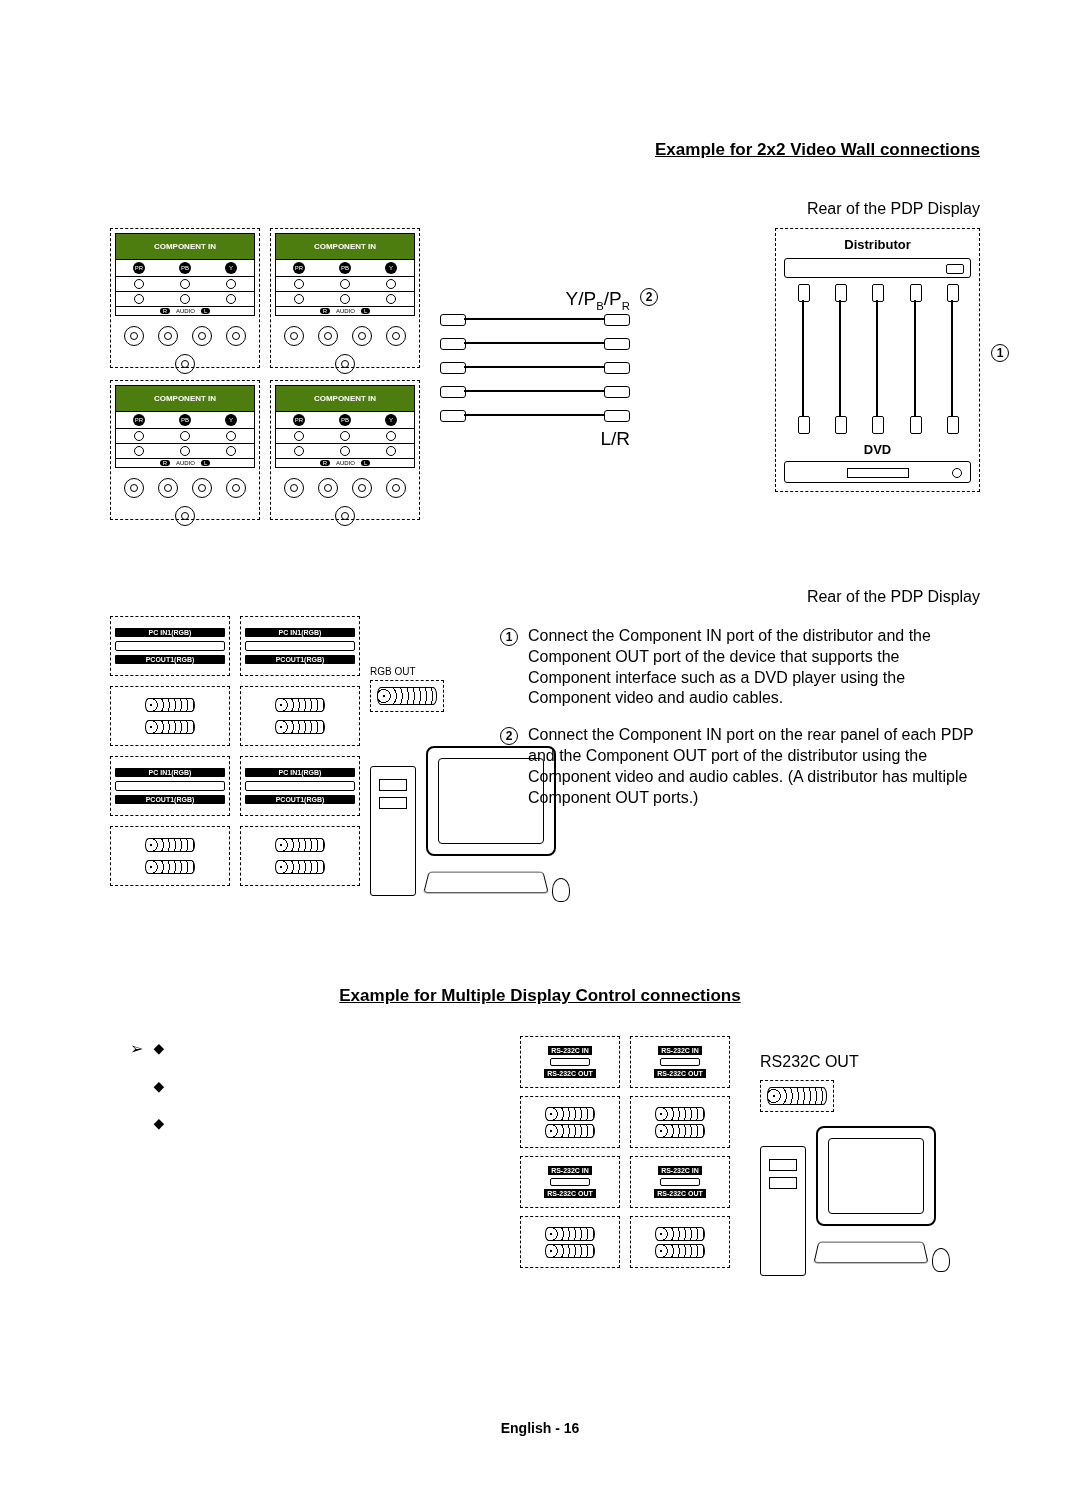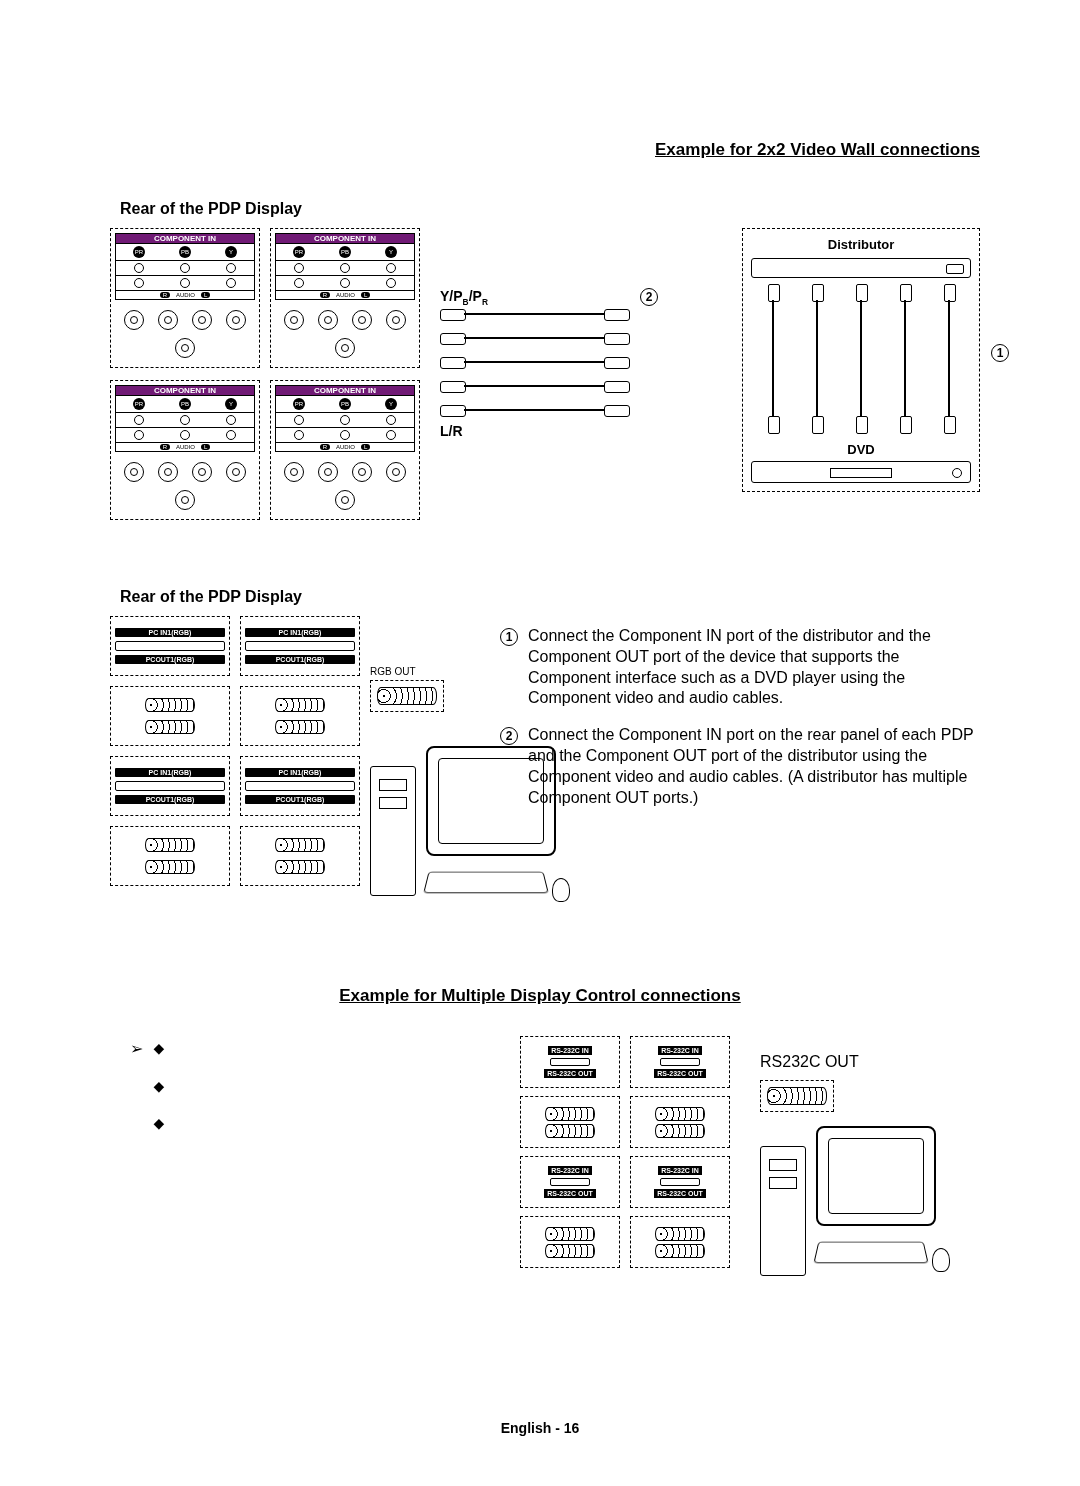--- a/index.html
+++ b/index.html
@@ -17,23 +17,24 @@
     padding: 140px 100px 40px 100px;
   }
   .section-title {
     font-weight: bold;
     font-size: 17px;
     text-align: right;
     text-decoration: underline;
     margin: 0 auto 40px auto;
   }
   .sub-heading {
-    font-weight: bold;
+    font-weight: normal;
     font-size: 16px;
     margin: 0 0 10px 20px;
+    text-align: right;
   }
   
   .sec1 {
     position: relative;
     height: 320px;
     margin-bottom: 40px;
   }
   .pdp-grid {
     display: grid;
     grid-template-columns: 150px 150px;
@@ -47,25 +48,25 @@
     border: 1.5px dashed #000;
     position: relative;
     padding: 4px;
   }
   .comp-in-box {
     border: 1.5px solid #000;
     font-size: 9px;
     text-align: center;
   }
   .comp-in-header {
-    background: #701a75;
+    background: #4d7c0f;
     color: #fff;
     font-size: 8px;
     font-weight: bold;
-    padding: 0 0;
+    padding: 8px 0;
   }
   .comp-row {
     display: flex;
     justify-content: space-around;
     border-top: 1px solid #000;
     padding: 2px 0;
     font-size: 7px;
   }
   .comp-row .lbl {
     background: #000;
@@ -118,23 +119,23 @@
     border-radius: 50%;
   }
   
   .cables-mid {
     position: absolute;
     left: 340px;
     top: 60px;
     width: 190px;
   }
   .cable-label {
-    font-weight: bold;
-    font-size: 14px;
-    text-align: left;
+    font-weight: normal;
+    font-size: 19px;
+    text-align: right;
   }
   .cable-group {
     display: flex;
     flex-direction: column;
     gap: 10px;
   }
   .cable {
     height: 14px;
     position: relative;
   }
@@ -167,21 +168,21 @@
     text-align: center;
     line-height: 16px;
     font-size: 12px;
     font-weight: bold;
   }
   
   .dist-block {
     position: absolute;
     right: 0;
     top: 0;
-    width: 238px;
+    width: 205px;
     border: 1.5px dashed #000;
     padding: 8px;
   }
   .dist-title {
     font-weight: bold;
     font-size: 13px;
     text-align: center;
     margin-bottom: 6px;
   }
   .dist-device {

